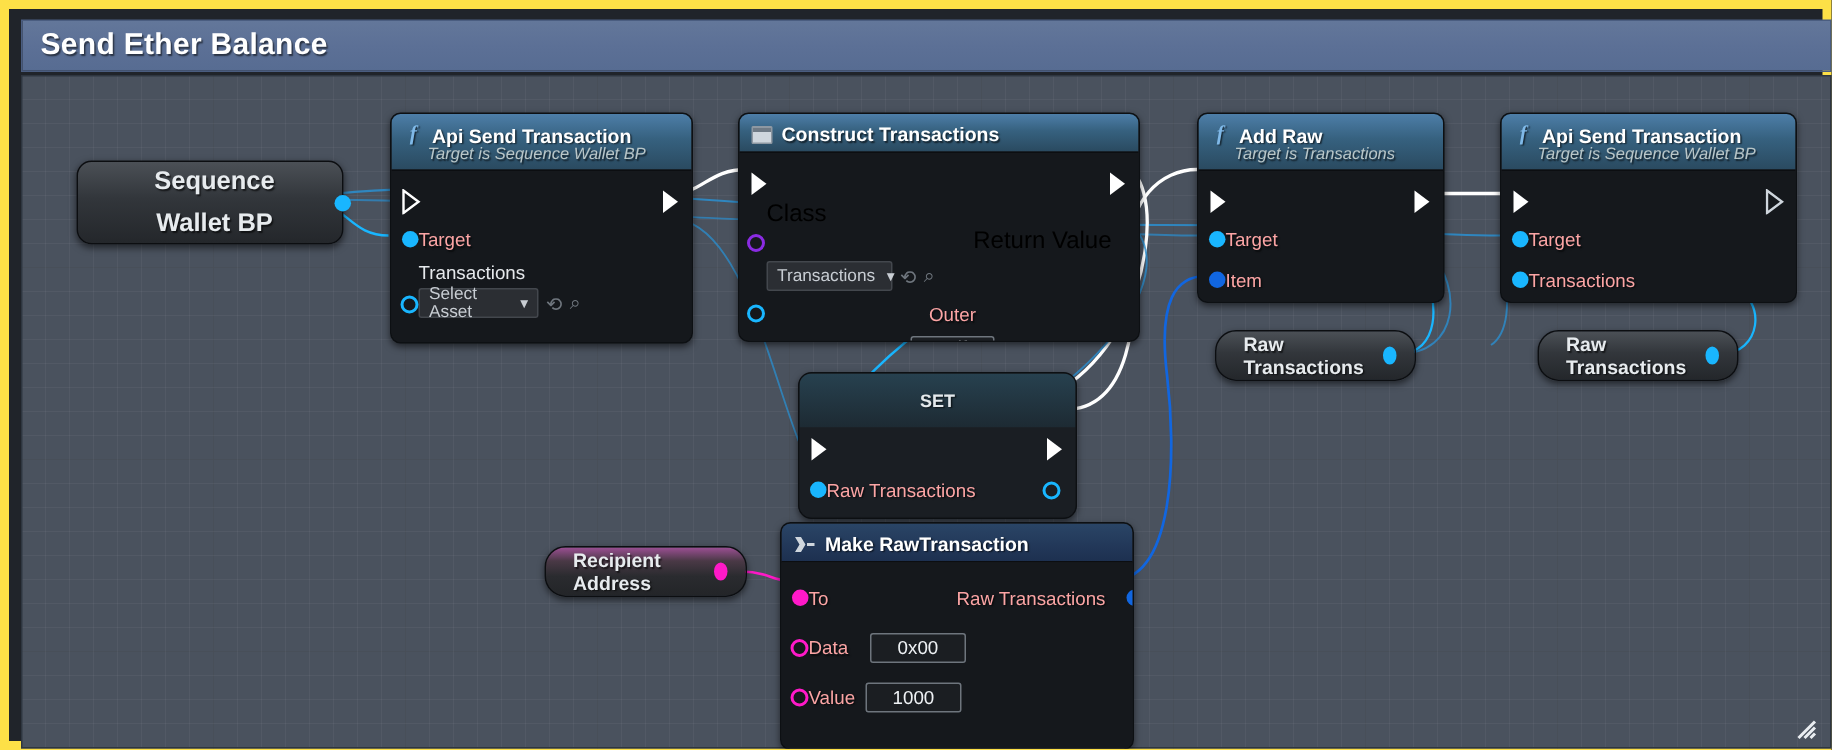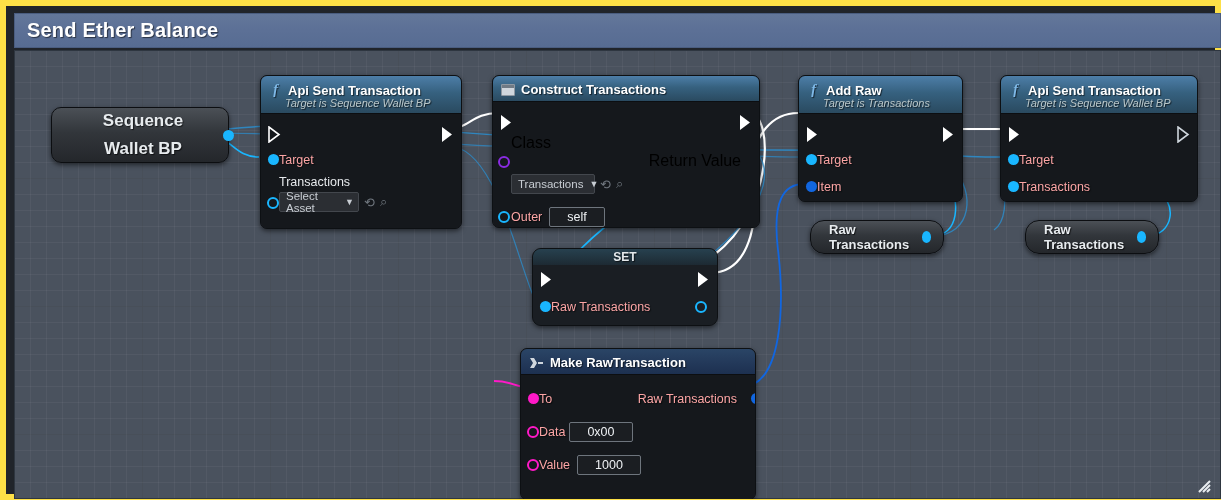--- a/index.html
+++ b/index.html
@@ -270,21 +270,21 @@
           <div style="display:flex; align-items:center; gap:5px; margin-top:4px;">
             <div class="dd" style="width:84px;">
               <span>Transactions</span>
               <span class="cv" style="margin-left:auto;">▼</span>
             </div>
             <span class="iconbtn">⟲</span>
             <span class="iconbtn">⌕</span>
           </div>
         </div>
 
-        <div class="row" style="margin-top:9px; padding-left:18px; gap:7px;">
+        <div class="row" style="margin-top:9px; padding-left:18px; gap:7px;flex-direction:column;">
           <span class="pin hollow-blue" style="left:5px;"></span>
           <span class="lbl">Outer</span>
           <span class="txtbox">self</span>
         </div>
       </div>
     </div>
 
     <div class="node" style="left:784px; top:25px; width:165px;">
       <div class="hdr fn">
         <div class="ttl">
@@ -331,21 +331,21 @@
           <span class="lbl">Target</span>
         </div>
         <div class="row" style="padding-left:18px;">
           <span class="pin blue" style="left:7px;"></span>
           <span class="lbl">Transactions</span>
         </div>
       </div>
     </div>
 
     <div class="node" style="left:518px; top:198px; width:186px; border-radius:9px;">
-      <div style="height:16px; background:linear-gradient(180deg,#27414f 0%,#1d2a33 100%); display:flex; align-items:center; justify-content:center;">
+      <div style="height:36px; background:linear-gradient(180deg,#27414f 0%,#1d2a33 100%); display:flex; align-items:center; justify-content:center;">
         <span style="color:#e4e9ec; font-size:12px; font-weight:bold; text-shadow:1px 1px 1px rgba(0,0,0,.6);">SET</span>
       </div>
       <div class="body" style="height:60px; background:#1a1e23; padding-top:2px;">
         <svg class="execsvg" style="left:7px; top:6px;" width="13" height="17">
           <polygon points="1,1 1,16 11,8.5" fill="#ffffff"></polygon>
         </svg>
         <svg class="execsvg" style="right:7px; top:6px;" width="13" height="17">
           <polygon points="1,1 1,16 11,8.5" fill="#ffffff"></polygon>
         </svg>
         <div class="row" style="margin-top:26px; padding-left:18px;">
@@ -368,21 +368,21 @@
       </div>
       <div class="body" style="height:124px;">
 
         <div class="row" style="margin-top:4px; padding:0 18px;">
           <span class="pin magenta" style="left:7px;"></span>
           <span class="lbl">To</span>
           <span class="lbl rt">Raw Transactions</span>
           <span class="pin blue2" style="position:absolute; right:-7px;"></span>
         </div>
 
-        <div class="row" style="margin-top:6px; padding-left:18px; gap:4px;">
+        <div class="row" style="margin-top:6px; padding-left:18px; gap:15px;">
           <span class="pin hollow-magenta" style="left:6px;"></span>
           <span class="lbl">Data</span>
           <span class="txtbox">0x00</span>
         </div>
 
         <div class="row" style="margin-top:6px; padding-left:18px; gap:7px;">
           <span class="pin hollow-magenta" style="left:6px;"></span>
           <span class="lbl">Value</span>
           <span class="txtbox">1000</span>
         </div>
@@ -392,18 +392,22 @@
     <div class="pill" style="left:796px; top:170px; width:134px;">
       <span>Raw Transactions</span>
       <span class="ppin" style="background:#19b6ff;"></span>
     </div>
 
     <div class="pill" style="left:1011px; top:170px; width:134px;">
       <span>Raw Transactions</span>
       <span class="ppin" style="background:#19b6ff;"></span>
     </div>
 
+    <div class="pill pinkcap" style="left:349px; top:314px; width:135px;">
+      <span>Recipient Address</span>
+      <span class="ppin" style="background:#ff19c8;"></span>
+    </div>
 
     <svg id="grip" viewBox="0 0 16 16">
       <path d="M15,4 L4,15 M15,8 L8,15 M15,12 L12,15" stroke="#e9edf1" stroke-width="2" fill="none"></path>
     </svg>
   </div>
 </div>
 
 </body></html>

